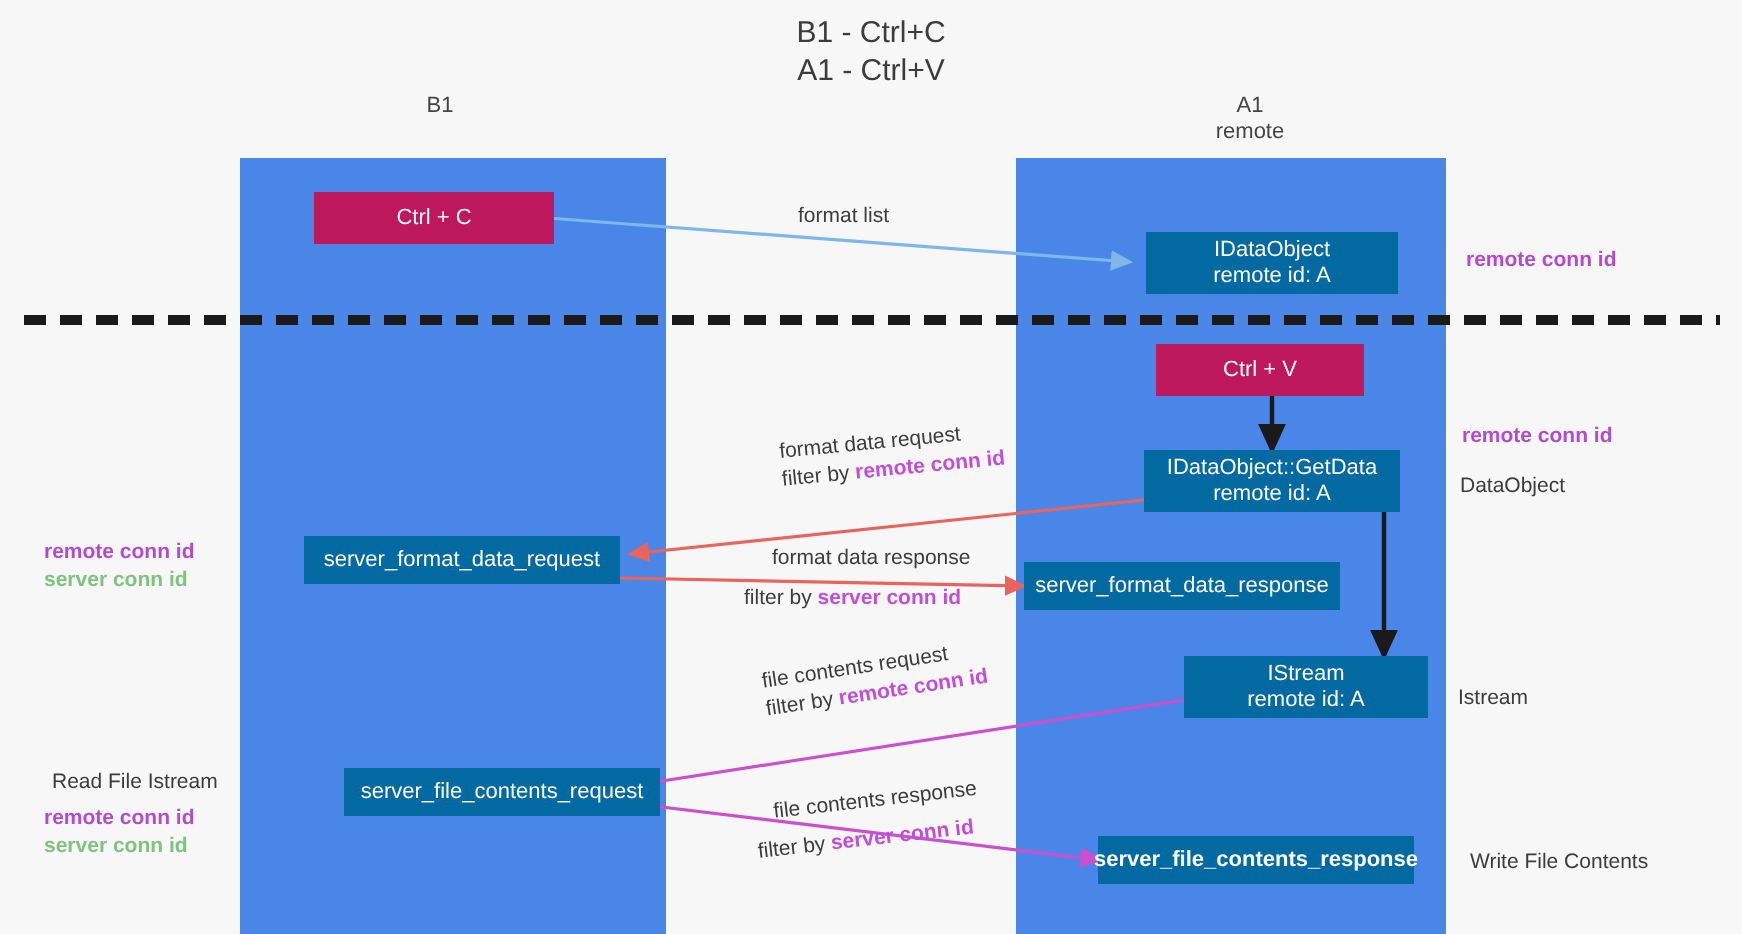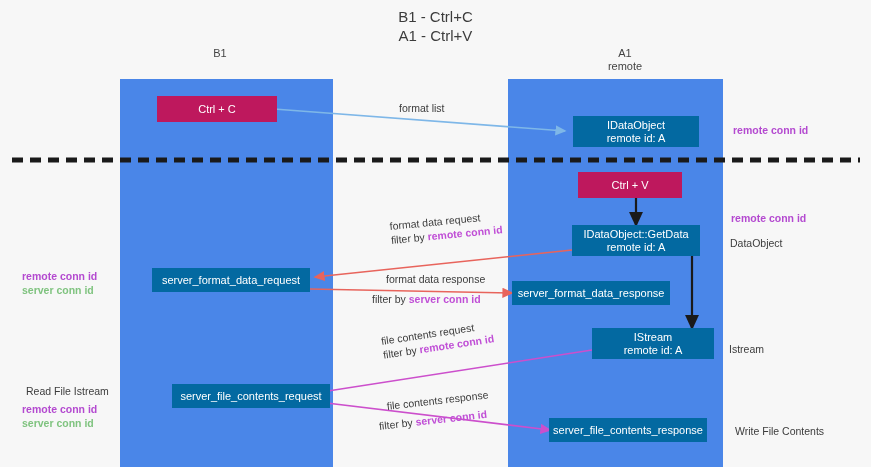--- a/index.html
+++ b/index.html
@@ -137,21 +137,21 @@
 
   <div class="abs node orange" style="left:592px;top:328px;width:122px;height:31px;">
     <div>IStream</div>
     <div class="l2">remote id: A</div>
   </div>
 
   <div class="abs node orange" style="left:152px;top:384px;width:158px;height:24px;margin-left:20px;">
     <div>server_file_contents_request</div>
   </div>
 
-  <div class="abs node orange" style="left:549px;top:418px;width:158px;height:24px;">
+  <div class="abs node orange" style="left:549px;top:418px;width:158px;height:24px;font-weight:bold;">
     <div>server_file_contents_response</div>
   </div>
 
   <div class="abs alabel" style="left:399px;top:101px;">
     <span>format list</span>
   </div>
 
   <div class="abs alabel" style="left:389px;top:219px;transform:rotate(-5.5deg);transform-origin:left top;">
     <div>format data request</div>
     <div><span class="plain">filter by </span><span class="k-remote">remote conn id</span></div>

